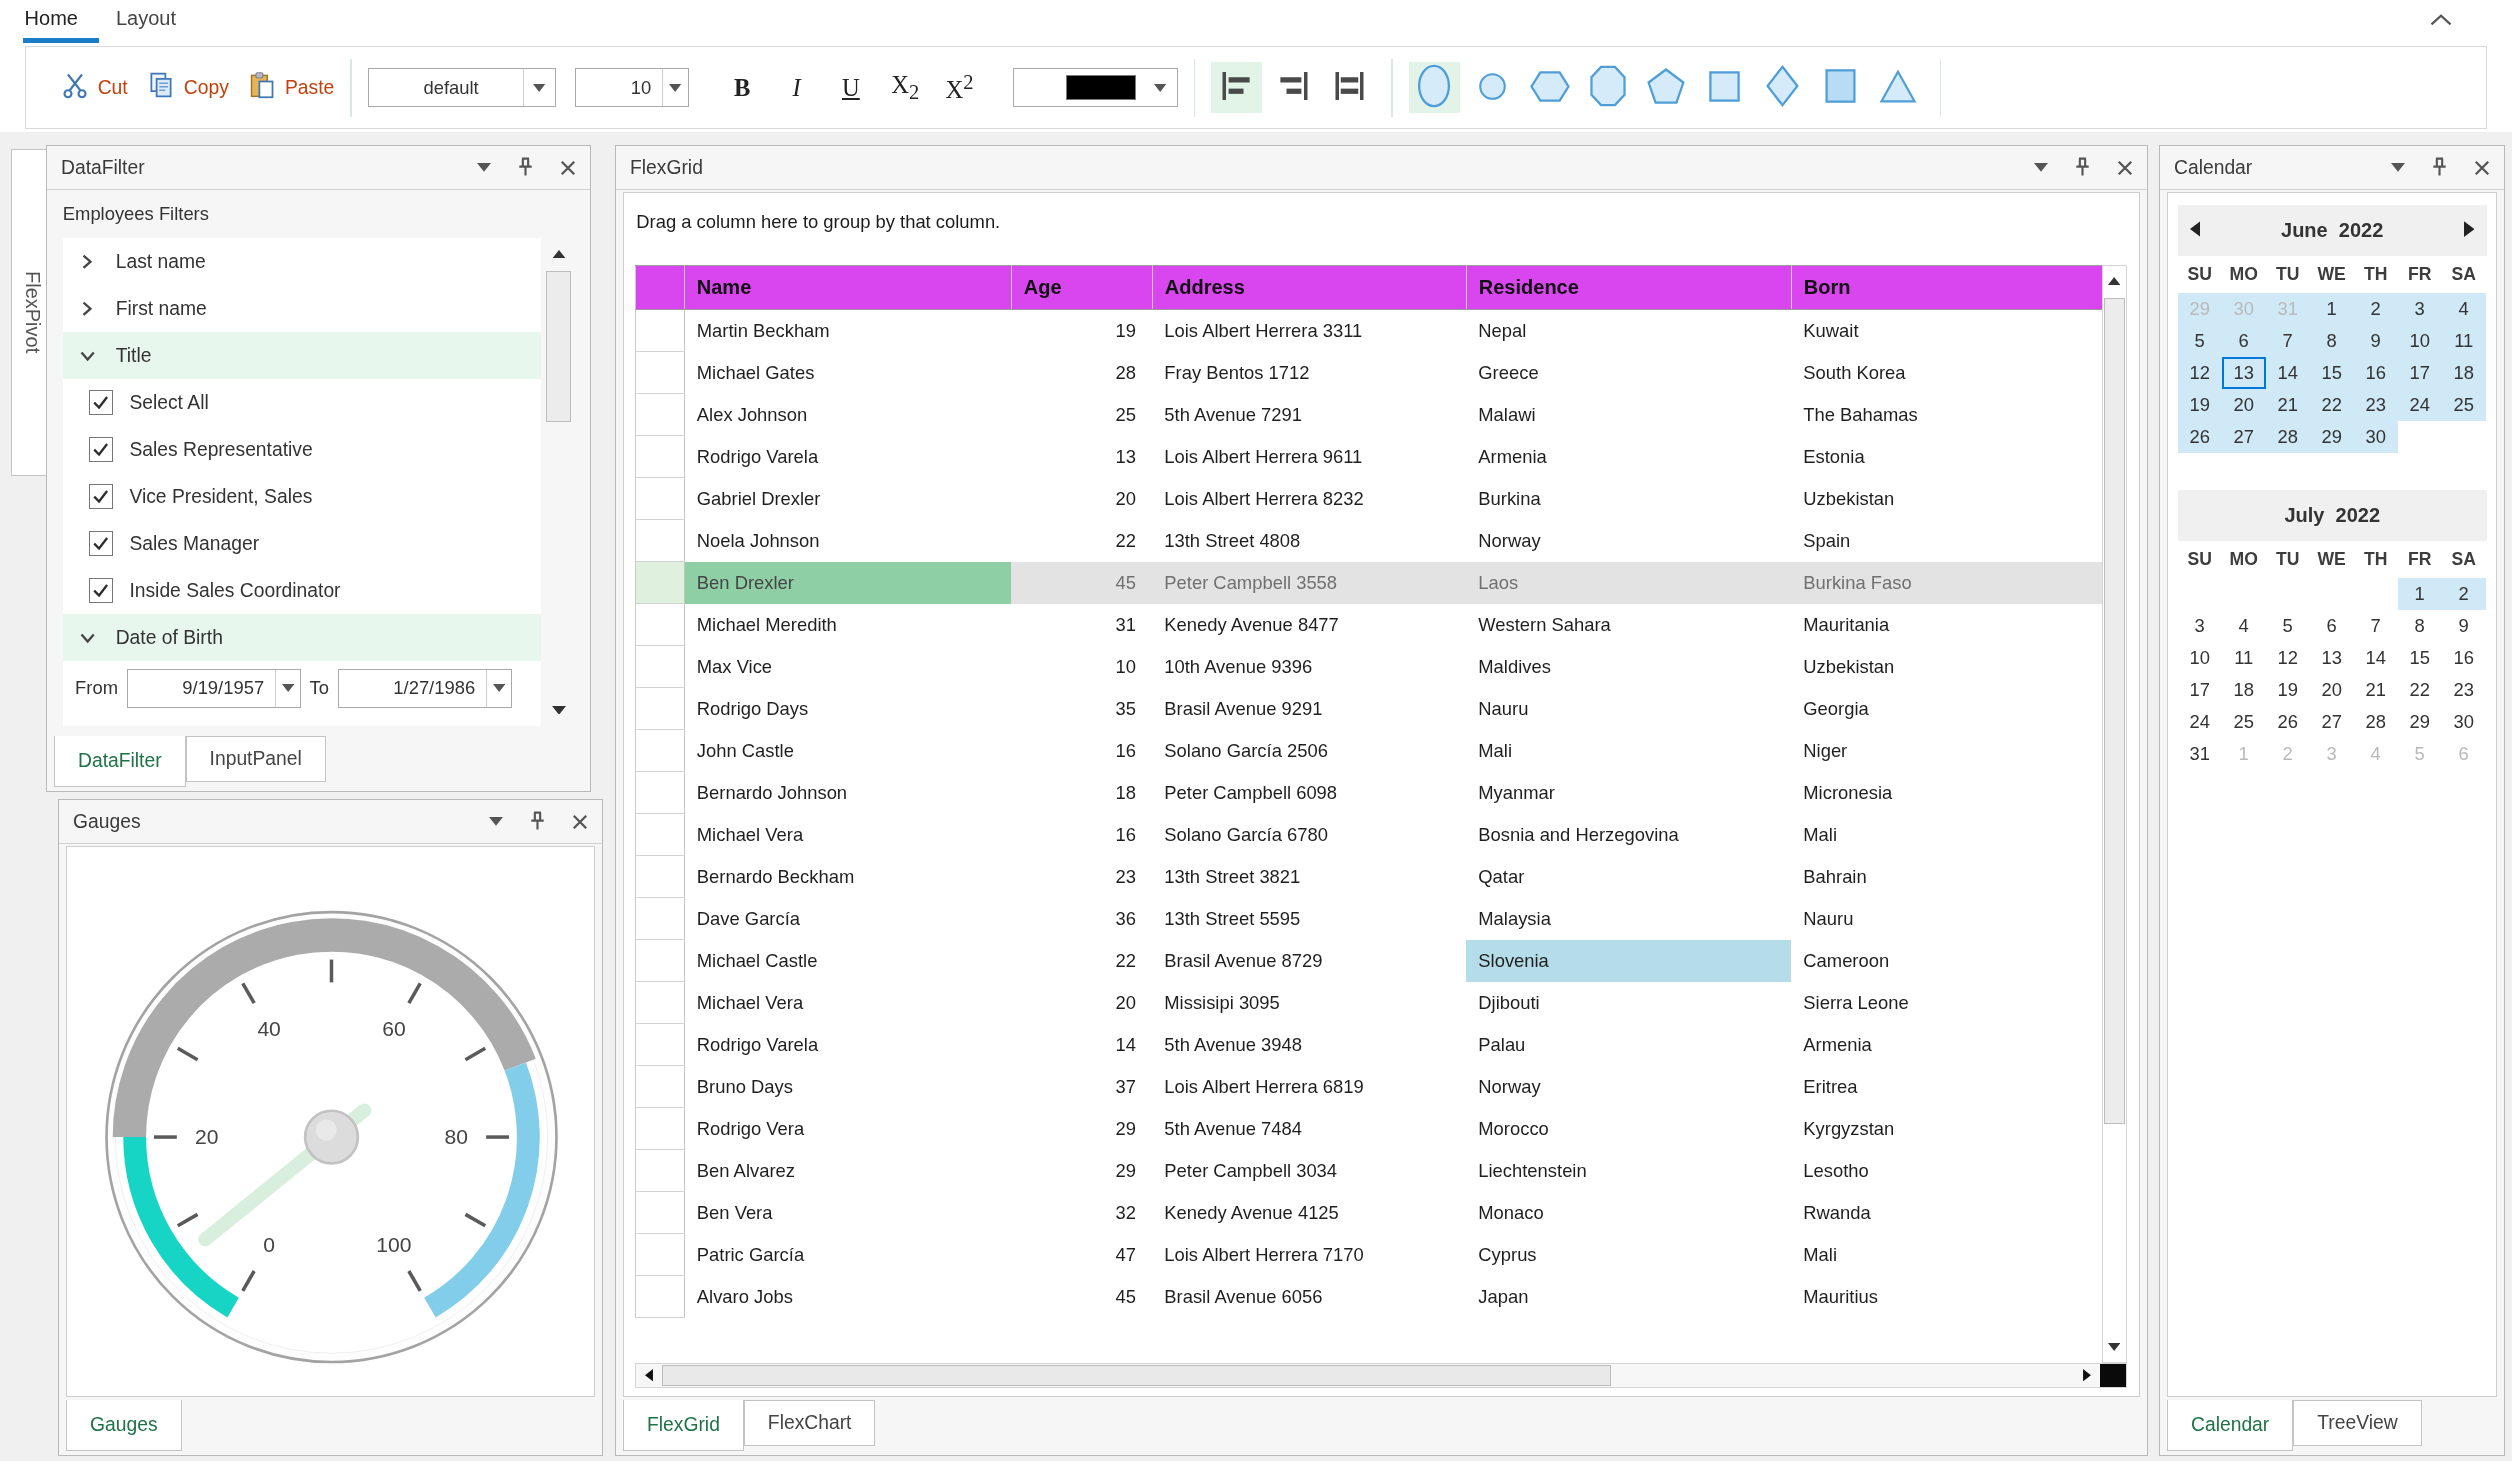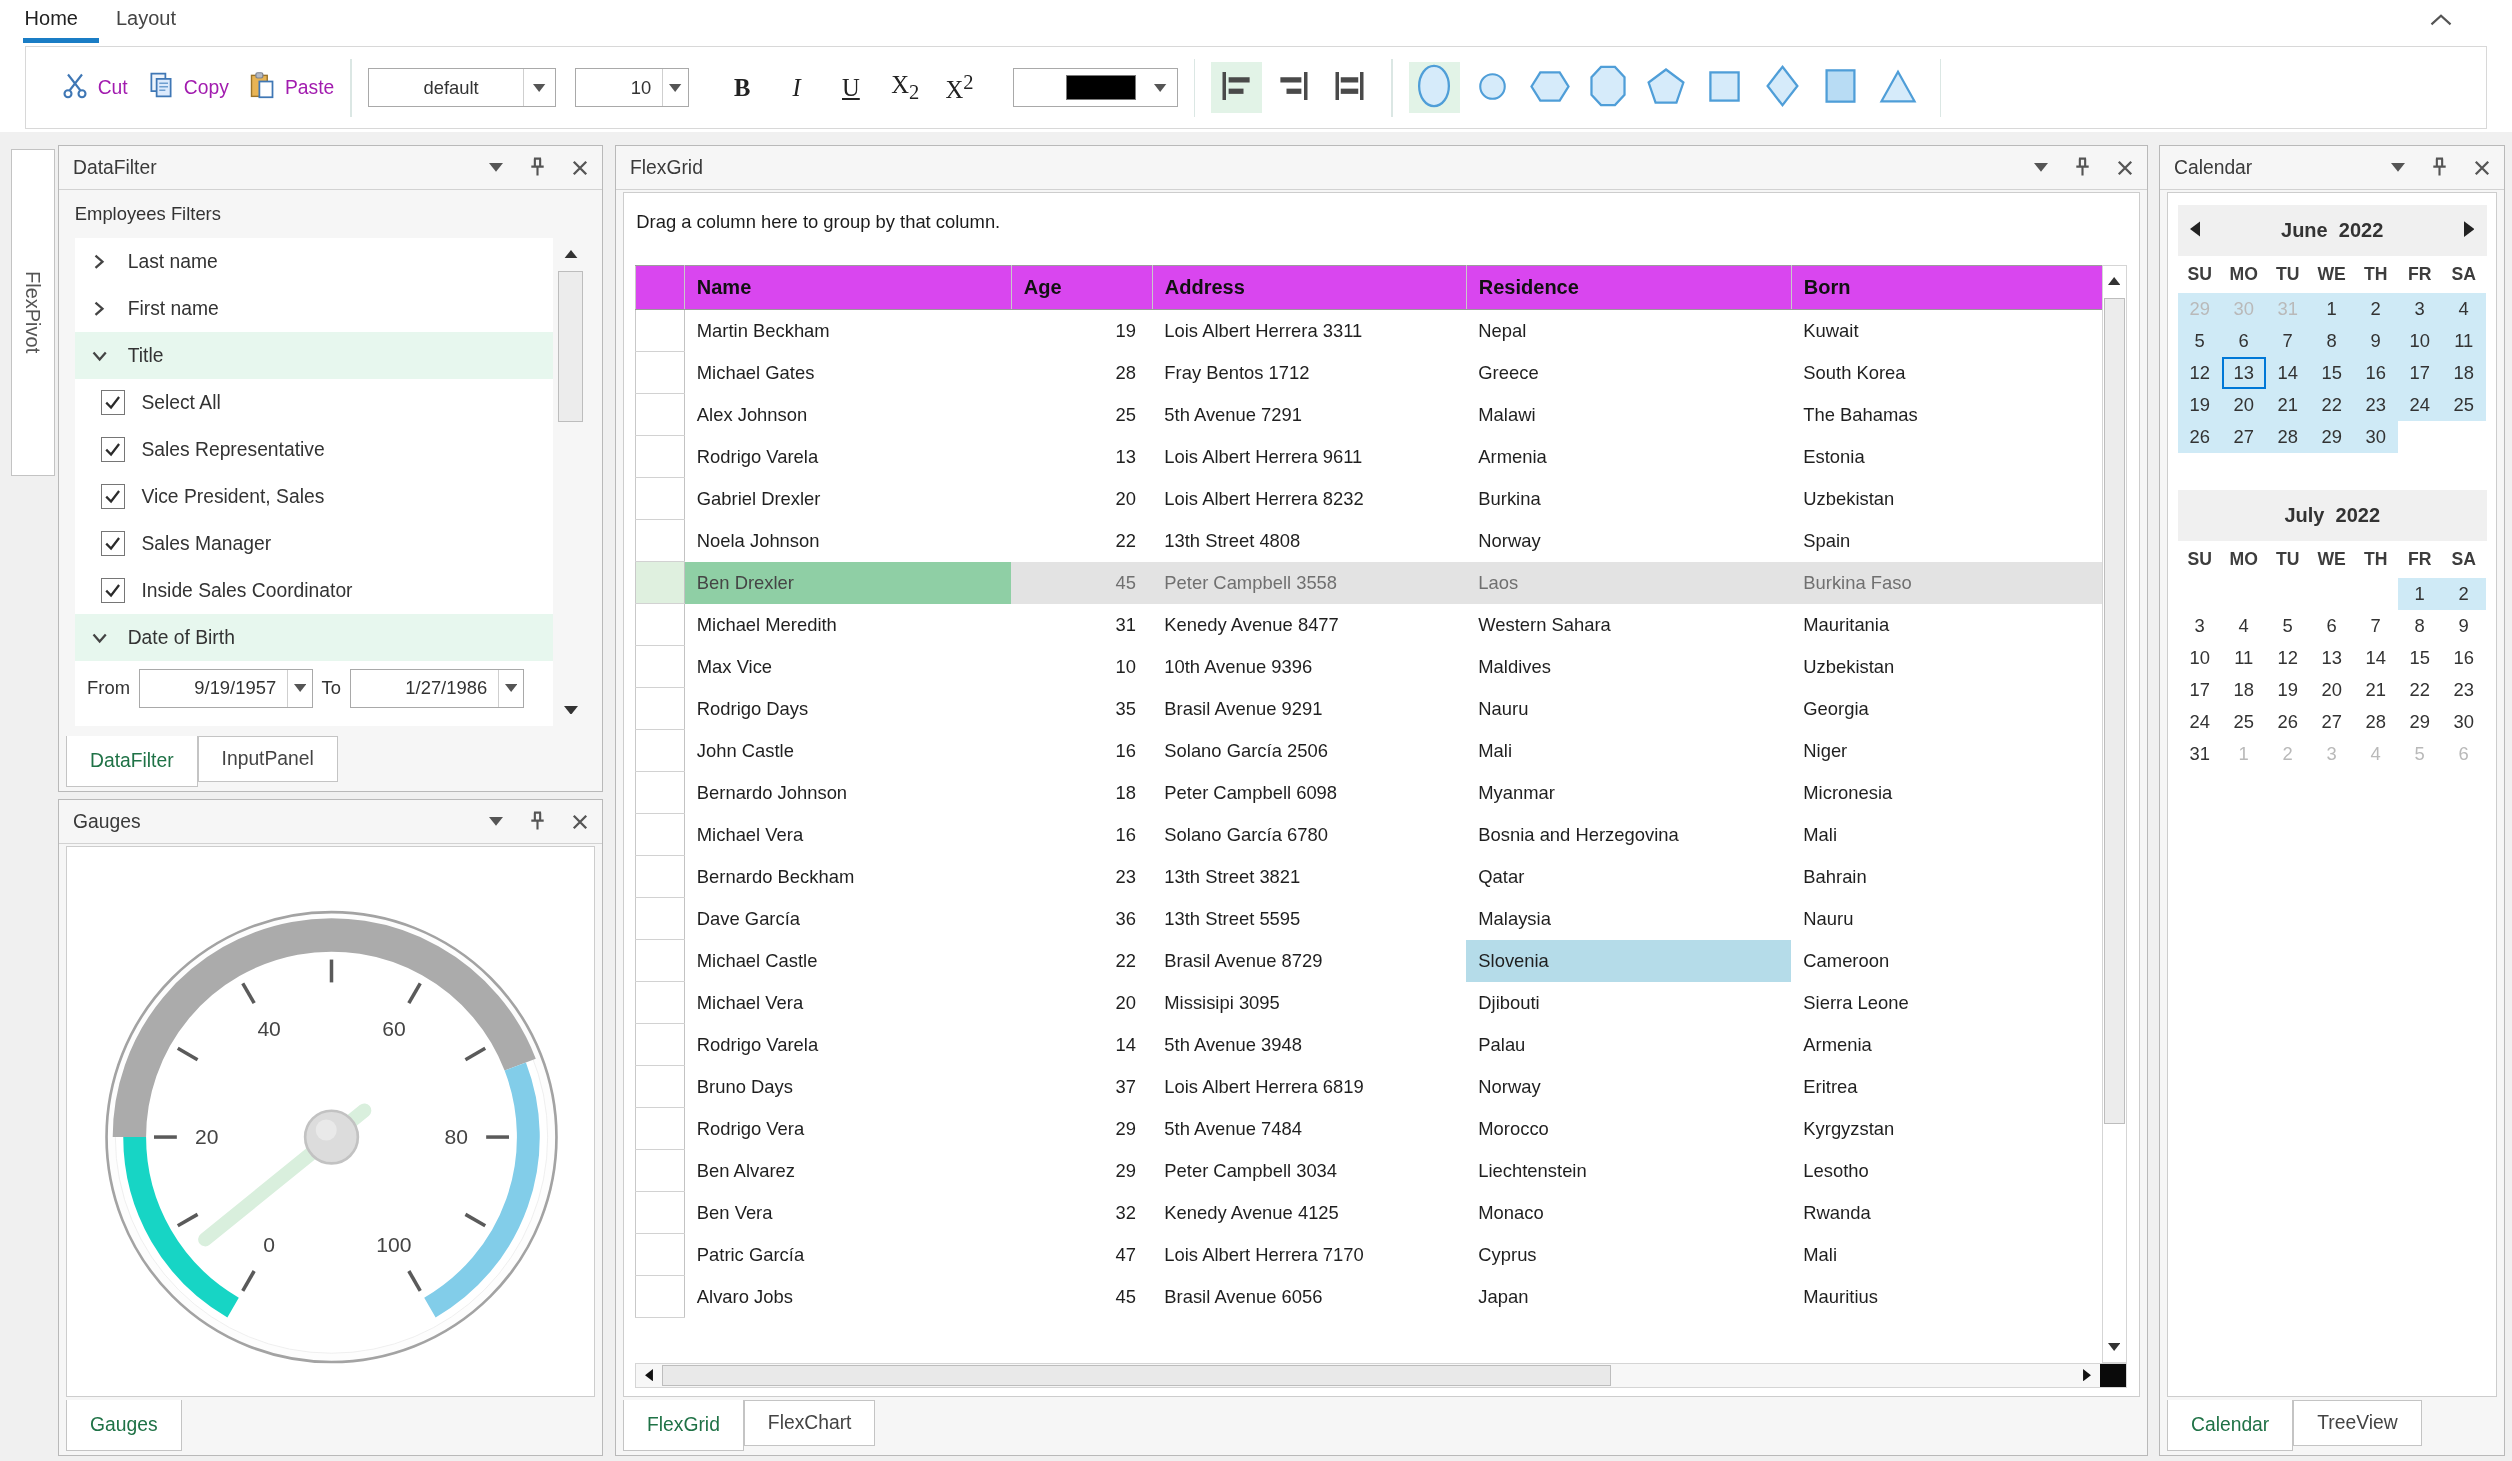--- a/index.html
+++ b/index.html
@@ -10,21 +10,21 @@
   .menubar { position:absolute; top:0; left:0; right:0; height:44px; background:#fff; }
   .menu-item { position:absolute; top:7px; font-size:20px; color:#222; cursor:default; }
   .menu-underline { position:absolute; top:38px; left:23px; width:76px; height:5.3px; background:#1a7dc5; }
   .collapse-chevron { position:absolute; right:58px; top:12.3px; }
 
   
   .ribbon { position:absolute; top:46px; left:24.6px; right:24.6px; height:83px; background:#fff;
             border:1.8px solid #d8d8d8; display:flex; align-items:center; padding:0 19.3px; }
   .rgroup { display:flex; align-items:center; gap:19.3px; padding:0 16px; height:100%; }
   .rsep { width:1.8px; height:58px; background:#dbe7e4; }
-  .tool-btn { display:flex; align-items:center; gap:8.8px; font-size:19.3px; color:#a21caf; }
+  .tool-btn { display:flex; align-items:center; gap:8.8px; font-size:19.3px; color:#c2410c; }
   .combo { height:39px; border:1.8px solid #a9a9a9; background:#fff; display:flex; align-items:center; font-size:18.4px; color:#333;padding-left:44px; }
   .combo .cval { padding:0 10.5px; flex:1; white-space:nowrap; }
   .combo .carrow { width:32px; display:flex; justify-content:center; align-items:center; border-left:1.8px solid #cfcfcf; height:100%; }
   .combo.font { width:188px; } .combo.size { width:114px; } .combo.color { width:165px; }
   .swatch { flex:1; height:24.6px; margin:0 8.8px; background:#000; border:0.9px solid #7a7a7a; }
   .fmt-btn { font-family:"Liberation Serif", serif; font-size:24.6px; color:#222; width:42px; text-align:center; }
   .fmt-bold { font-weight:bold; } .fmt-italic { font-style:italic; } .fmt-underline { text-decoration:underline; }
   .icon-btn { width:51px; height:51px; display:flex; align-items:center; justify-content:center; }
   .icon-btn.active { background:#e2f3e7; }
 
@@ -44,21 +44,21 @@
   .ptabs { position:absolute; left:7px; bottom:1.8px; height:53px; display:flex; align-items:flex-start; }
   .ptab { padding:0 23px; font-size:19.3px; background:#fff; border:1.8px solid #c4c4c4; color:#444;
           display:flex; align-items:center; height:46px; }
   .ptab.active { color:#1f7246; height:51px; border-top:none; }
 
   
   .sb-arrow { display:flex; align-items:center; justify-content:center; }
   .thumb { background:#ececec; border:1.8px solid #bdbdbd; }
 
   
-  #panel-datafilter { left:58px; top:145px; width:545px; height:647px; }
+  #panel-datafilter { left:46px; top:145px; width:545px; height:647px; }
   #panel-datafilter .pbody { background:#f6f6f6; border:none; }
   .df-header { position:absolute; top:10.5px; left:8.8px; font-size:18.4px; color:#333; }
   .df-list { position:absolute; top:46px; left:8.8px; right:42px; bottom:7px; background:#fff; }
   .df-scroll { position:absolute; top:46px; right:10.5px; width:28px; bottom:7px; background:#f6f6f6; }
   .df-scroll .sb-arrow { height:32px; }
   .df-scroll .thumb { position:absolute; top:33px; left:1.8px; right:1.8px; height:151px; }
   .df-scroll .down { position:absolute; bottom:0; left:0; right:0; }
   .df-row { height:47px; display:flex; align-items:center; padding-left:12.3px; font-size:19.3px; color:#333; gap:16px; }
   .df-row.hl { background:#e7f7ee; }
   .df-row .chev { width:24.6px; display:flex; justify-content:center; }

